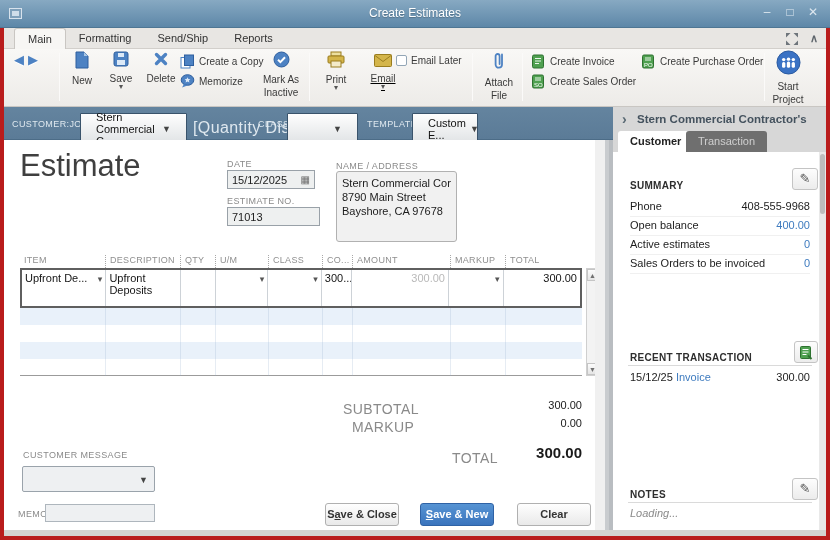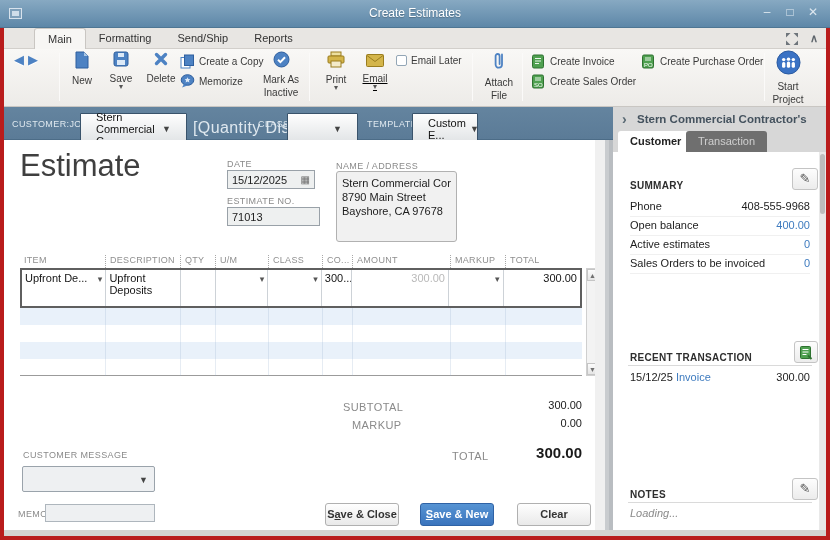--- a/index.html
+++ b/index.html
@@ -15,21 +15,21 @@
               border:1px solid #d7e2ec; background:#7fa0ba; }
   .win-icon i { display:block; margin:2px; height:5px; background:#cfdde9; }
   .win-title { position:absolute; left:0; right:0; top:6px; text-align:center; color:#fff;
                font-size:12px; text-shadow:0 1px 1px rgba(0,0,0,.25); }
   .win-controls { position:absolute; right:10px; top:5px; display:flex; gap:9px; color:#dde7ef;
                   font-size:12px; }
   .win-controls span { width:14px; text-align:center; cursor:default; }
 
   
   .tabbar { position:absolute; left:4px; top:28px; width:822px; height:21px;
-            background:#e8e6e3; border-bottom:1px solid #d2cfcb;padding-left:20px; }
+            background:#e8e6e3; border-bottom:1px solid #d2cfcb; }
   .tabs { display:flex; height:21px; padding-left:10px; }
   .tab { padding:4px 13px 0 13px; font-size:11px; color:#333; }
   .tab.active { background:#f7f6f4; border:1px solid #c9c6c2; border-bottom:none;
                 border-radius:3px 3px 0 0; }
   .tab-right { position:absolute; right:8px; top:4px; display:flex; gap:12px; align-items:center; }
   .chev-up { font-size:11px; color:#5f666c; font-weight:bold; }
 
   
   .toolbar { position:absolute; left:4px; top:49px; width:822px; height:58px;
              background:linear-gradient(#f9f8f6,#edebe8); border-bottom:1px solid #c9c6c2; }
@@ -88,21 +88,21 @@
   .empty-row .cell + .cell { border-left:1px solid rgba(140,170,200,.22); }
   .empty-row.alt { background:#e9f1fa; }
   .grid-bottom { border-bottom:1px solid #9b9b9b; }
   .vscroll { position:absolute; left:582px; top:128px; width:13px; height:108px;
              background:#f3f3f3; border:1px solid #cfcfcf; }
   .vscroll .arr { position:absolute; left:0; width:11px; height:12px; background:linear-gradient(#fcfcfc,#e4e4e4);
                   border:1px solid #c5c5c5; font-size:7px; color:#707070; text-align:center; line-height:12px; }
   .vscroll .arr.up { top:0; } .vscroll .arr.dn { bottom:0; }
 
   
-  .trow-label { position:absolute; font-size:11px; color:#8a8a8a; letter-spacing:.4px; }
+  .trow-label { position:absolute; font-size:14px; color:#8a8a8a; letter-spacing:.4px; }
   .trow-val { position:absolute; font-size:11px; color:#1a1a1a; text-align:right; width:70px; }
   .grand-val { position:absolute; font-size:15px; font-weight:bold; color:#1a1a1a; text-align:right; width:90px; }
 
   
   .cmsg-dd { position:absolute; left:18px; top:326px; width:133px; height:26px; background:#eef0f2;
              border:1px solid #9aa3ab; border-radius:2px; }
   .cmsg-dd .dd-caret { position:absolute; right:6px; top:8px; }
   .memo-input { position:absolute; left:41px; top:364px; width:110px; height:18px; background:#eef0f2;
                 border:1px solid #aeb6bd; }
   .btn { position:absolute; top:363px; width:74px; height:23px; font-size:11px; font-weight:bold;
@@ -252,21 +252,21 @@
         <svg width="18" height="17" viewBox="0 0 18 17">
             <rect x="4" y="1" width="10" height="4" fill="#ecdf9f" stroke="#9a7d1e"></rect>
             <rect x="1" y="5" width="16" height="7" rx="1" fill="#d4b54a" stroke="#9a7d1e"></rect>
             <rect x="4" y="10" width="10" height="6" fill="#f4ebc9" stroke="#9a7d1e"></rect>
           </svg>
       </span>
       <span class="tlabel">Print</span>
       <span class="caret-s">▾</span>
     </div>
 
-    <div class="tb-v" style="left:352px; top:4px; width:38px;text-decoration:underline;">
+    <div class="tb-v" style="left:360px; top:4px; width:38px;text-decoration:underline;">
       <span class="icon-wrap">
         <svg width="18" height="13" viewBox="0 0 18 13">
             <rect x="0.5" y="0.5" width="17" height="12" rx="1" fill="#d4b54a" stroke="#9a7d1e"></rect>
             <path d="M1 1.5l8 6 8-6" fill="none" stroke="#9a7d1e"></path>
           </svg>
       </span>
       <span class="tlabel">Email</span>
       <span class="caret-s">▾</span>
     </div>
 

